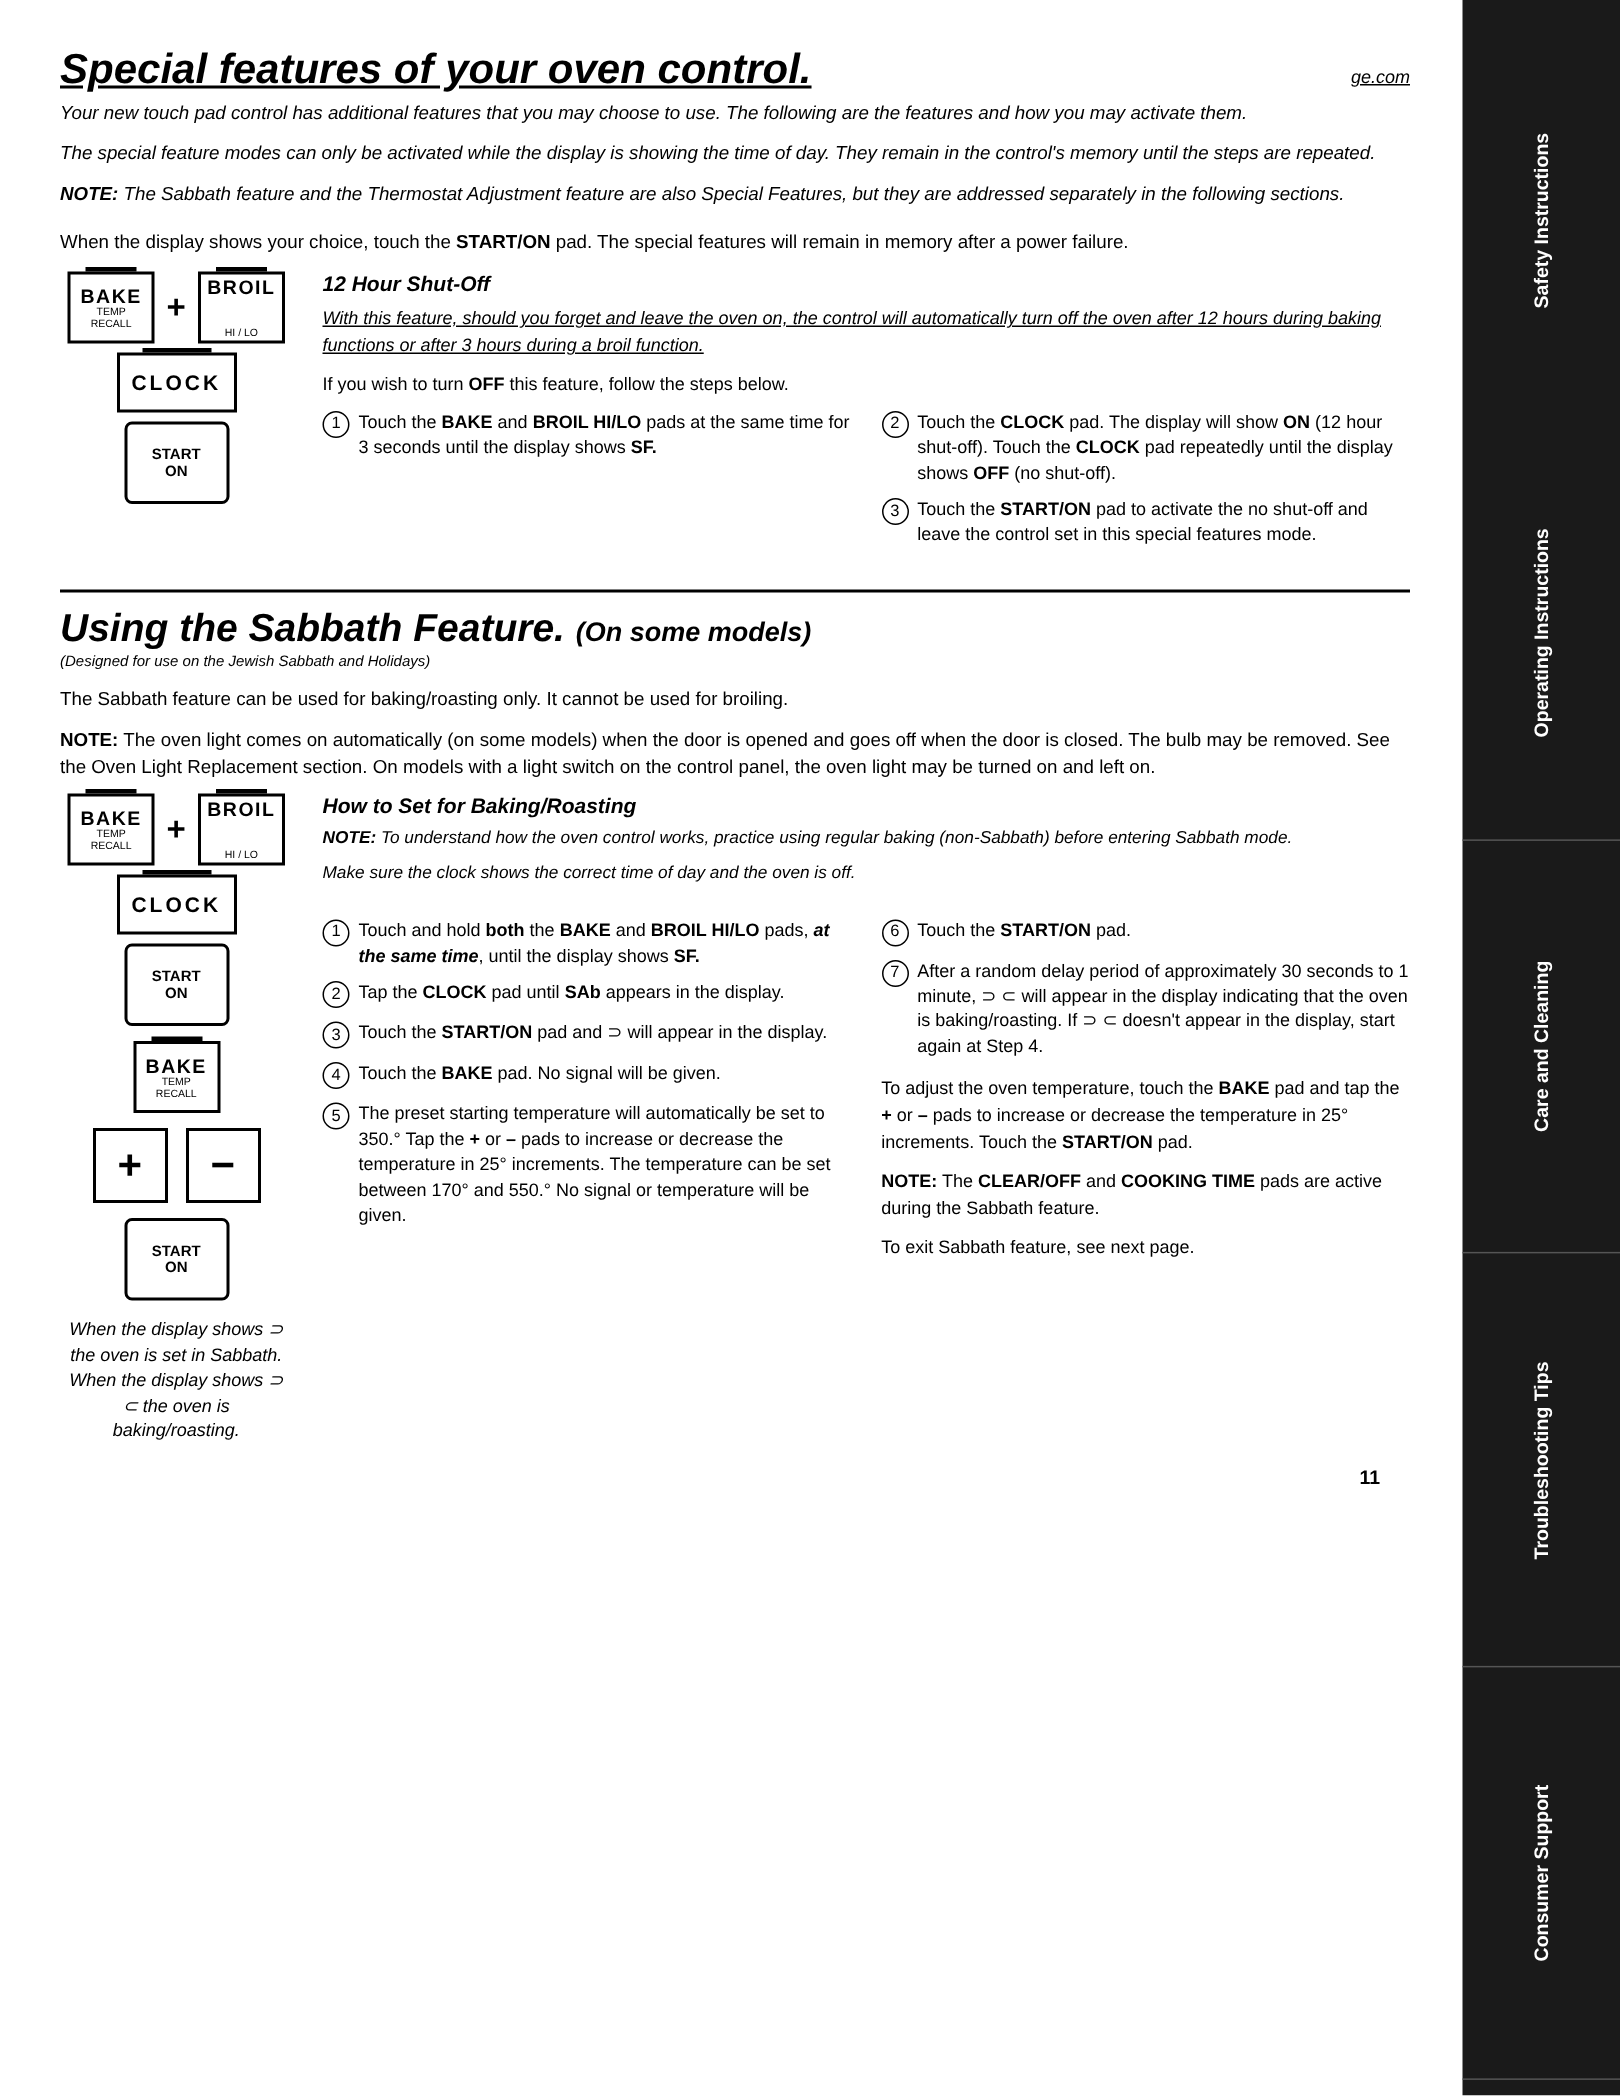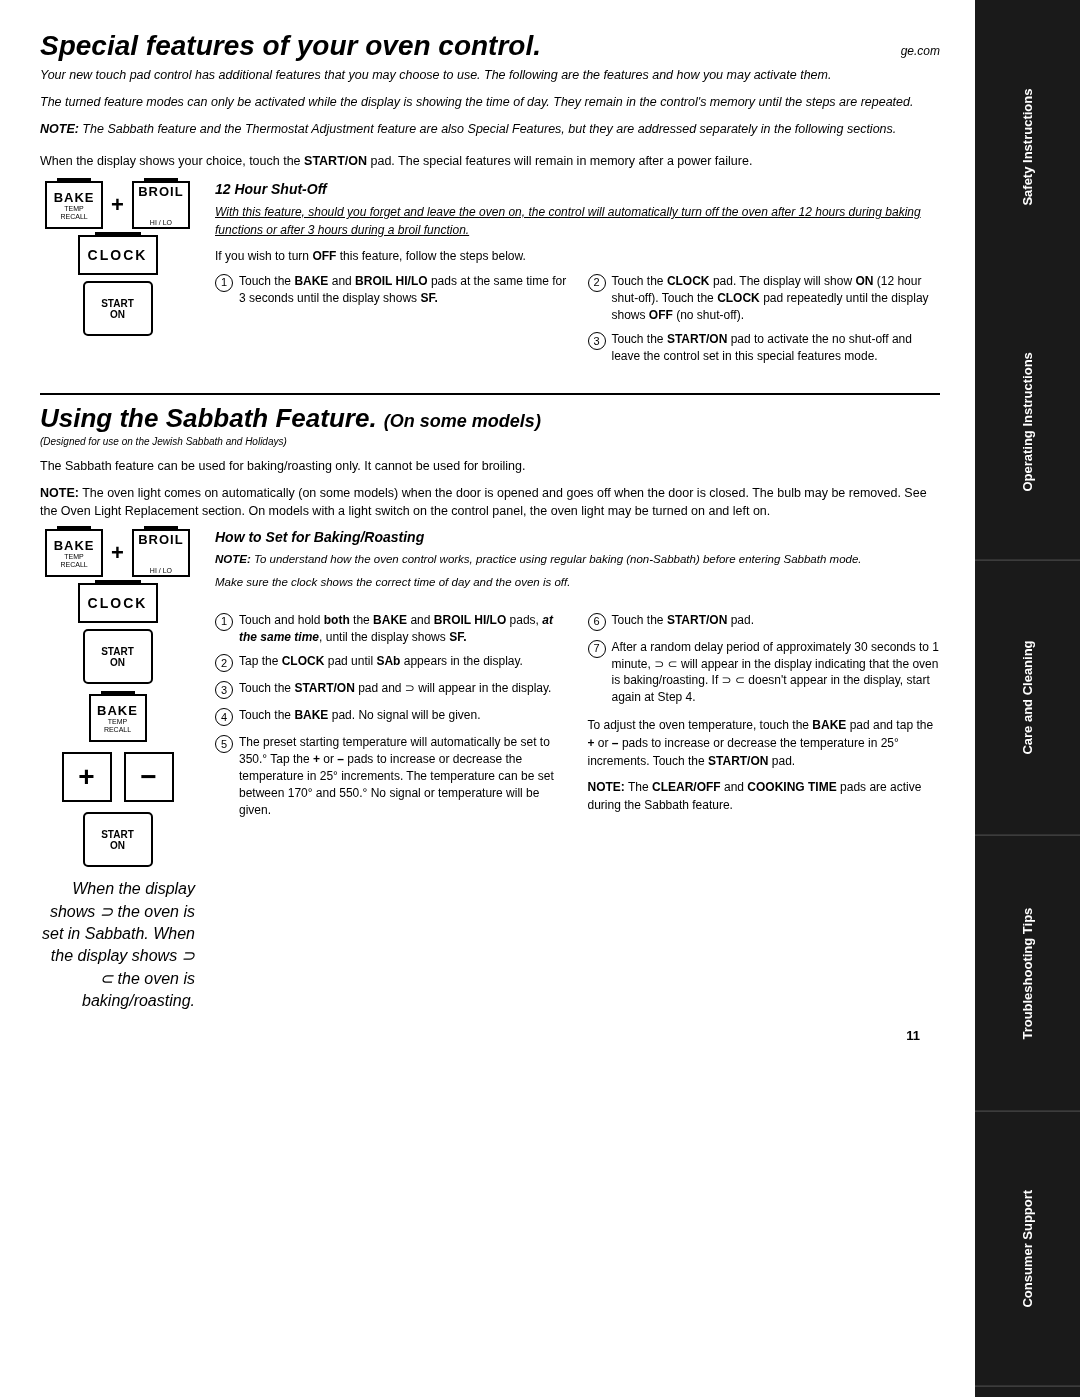--- a/index.html
+++ b/index.html
@@ -57,20 +57,21 @@
 
     
     .page-title {
       font-size: 28px;
       font-style: italic;
       font-weight: bold;
       margin-bottom: 4px;
       display: flex;
       justify-content: space-between;
       align-items: baseline;
+      text-decoration: underline;
     }
 
     .ge-com {
       font-size: 12px;
       font-style: italic;
       font-weight: normal;
     }
 
     .intro-text {
       font-style: italic;
@@ -263,25 +264,25 @@
     .sabbath-panel {
       width: 155px;
       flex-shrink: 0;
       display: flex;
       flex-direction: column;
       align-items: center;
       gap: 6px;
     }
 
     .caption-text {
-      font-size: 16px;
+      font-size: 12px;
       font-style: italic;
       line-height: 1.4;
       margin-top: 5px;
-      text-align: right;
+      text-align: center;
       width: 155px;
     }
 
     .page-num {
       text-align: right;
       font-size: 13px;
       font-weight: bold;
       margin-top: 15px;
       margin-right: 20px;
     }
@@ -302,21 +303,21 @@
 </div>
 
 <div class="main-content">
 
   <div class="page-title">
     <span>Special features of your oven control.</span>
     <span class="ge-com">ge.com</span>
   </div>
 
   <p class="intro-text">Your new touch pad control has additional features that you may choose to use. The following are the features and how you may activate them.</p>
-  <p class="intro-text">The turned feature modes can only be activated while the display is showing the time of day. They remain in the control's memory until the steps are repeated.</p>
+  <p class="intro-text">The special feature modes can only be activated while the display is showing the time of day. They remain in the control's memory until the steps are repeated.</p>
   <p class="intro-text" style="font-size:12.5px; line-height:1.5; margin-bottom:14px;"><strong>NOTE:</strong> The Sabbath feature and the Thermostat Adjustment feature are also Special Features, but they are addressed separately in the following sections.</p>
   <p class="intro-text" style="font-style:normal; font-size:12.5px; line-height:1.5; margin-bottom:8px;">When the display shows your choice, touch the <strong>START/ON</strong> pad. The special features will remain in memory after a power failure.</p>
 
   <div class="section-top">
 
     <div class="control-panel">
       <div class="control-row">
         <div class="btn btn-bake">
           <div style="position:absolute;top:-5px;left:10px;right:10px;height:3px;background:#000;"></div>
           <span class="btn-bake-label">BAKE</span>
@@ -461,20 +462,21 @@
           </div>
           <div class="step">
             <div class="step-num">7</div>
             <div class="step-text">After a random delay period of approximately 30 seconds to 1 minute, ⊃ ⊂ will appear in the display indicating that the oven is baking/roasting. If ⊃ ⊂ doesn't appear in the display, start again at Step 4.</div>
           </div>
 
           <p style="font-size:12px;line-height:1.5;margin-top:10px;margin-bottom:8px;">To adjust the oven temperature, touch the <strong>BAKE</strong> pad and tap the <strong>+</strong> or <strong>–</strong> pads to increase or decrease the temperature in 25° increments. Touch the <strong>START/ON</strong> pad.</p>
 
           <p style="font-size:12px;line-height:1.5;margin-bottom:8px;"><strong>NOTE:</strong> The <strong>CLEAR/OFF</strong> and <strong>COOKING TIME</strong> pads are active during the Sabbath feature.</p>
 
+          <p style="font-size:12px;line-height:1.5;">To exit Sabbath feature, see next page.</p>
         </div>
       </div>
     </div>
   </div>
 
   <div class="page-num">11</div>
 
 </div>
 
 </body></html>

